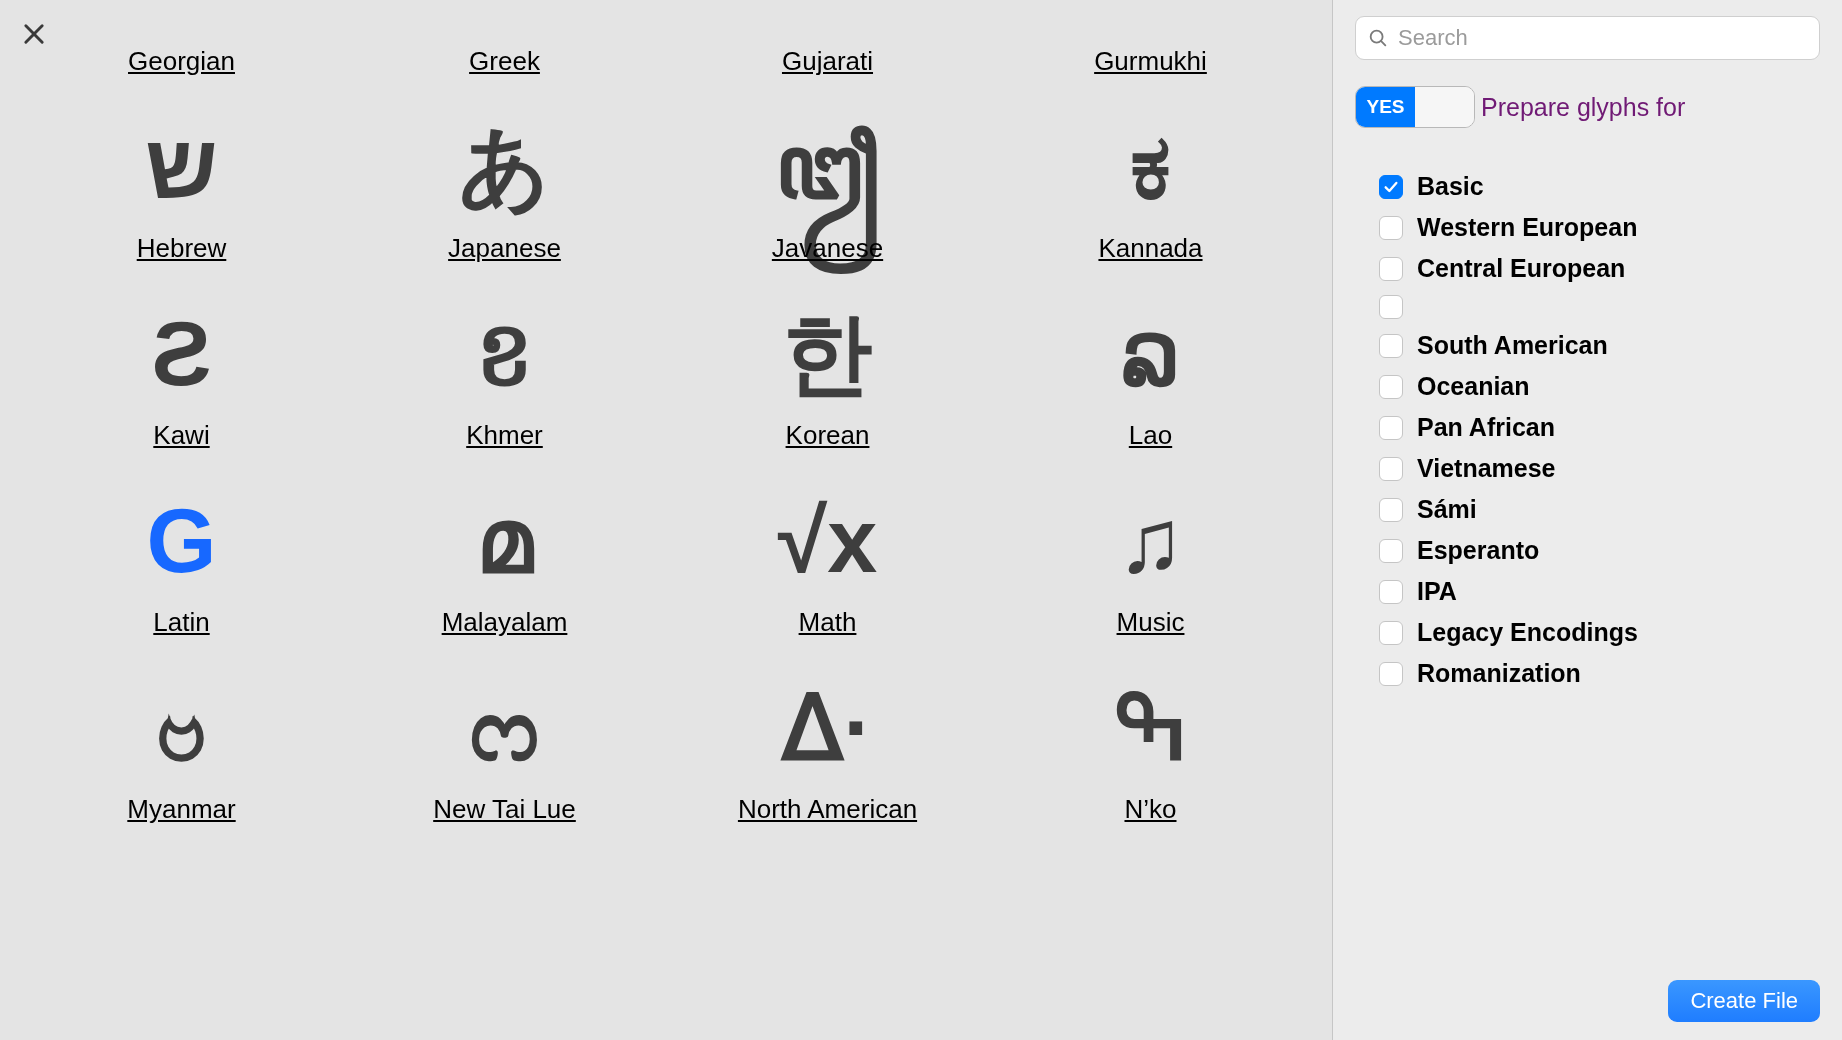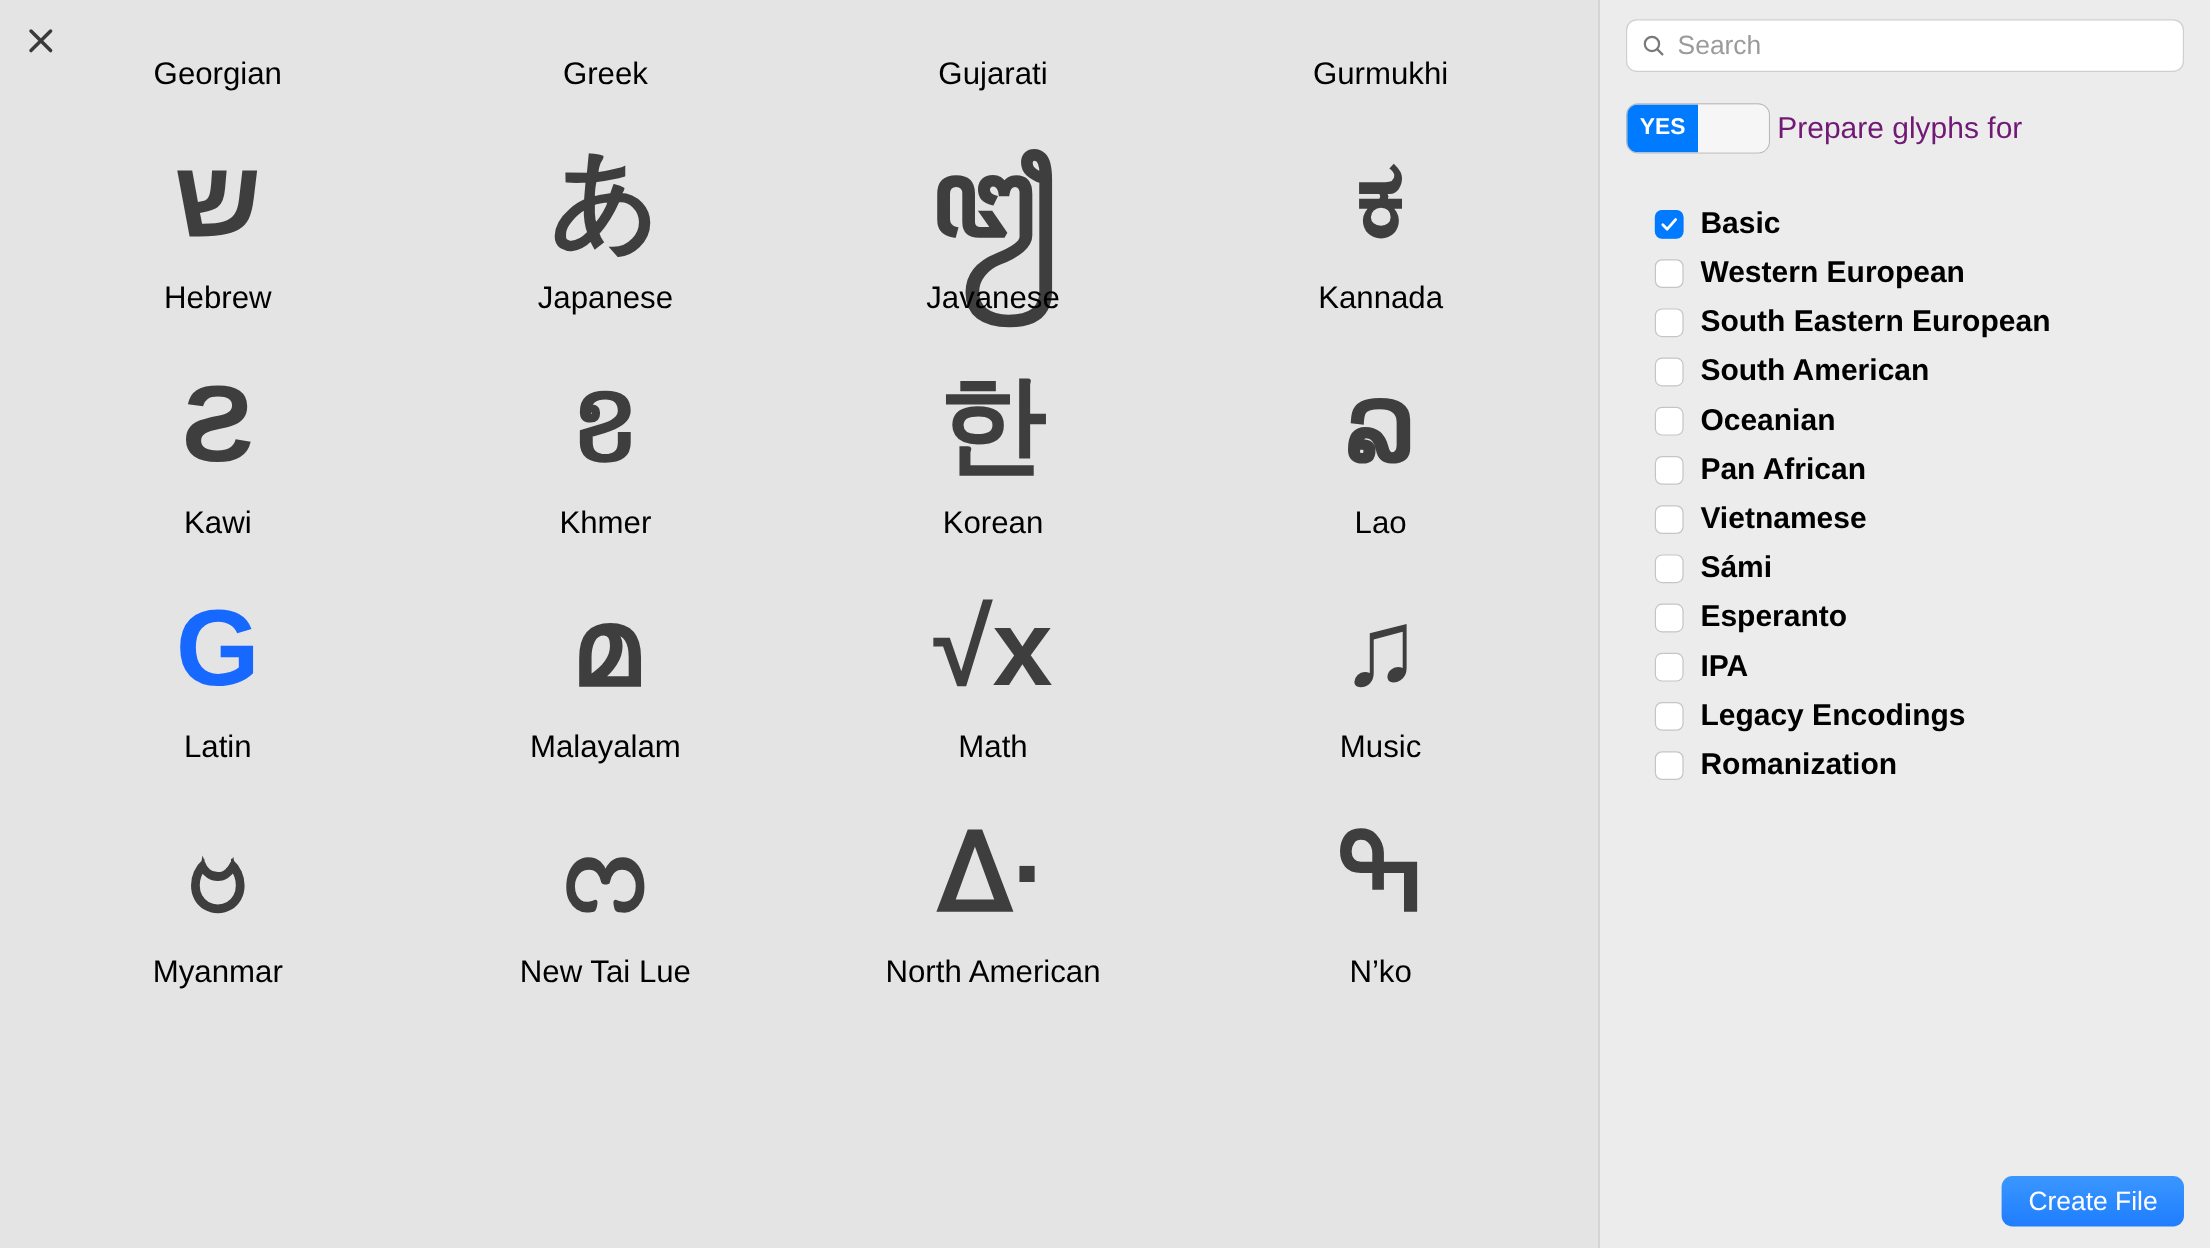--- a/index.html
+++ b/index.html
@@ -54,20 +54,21 @@
     font-size: 90px;
     font-weight: 700;
     line-height: 1;
   }
   .glyph.selected { color: #1768ff; }
   .label {
     margin-top: 6px;
     font-size: 26px;
     color: #000;
     text-align: center;
+    text-decoration: underline;
   }
   
   .row0 .glyph { height: 40px; overflow: hidden; position: relative; }
   .row0 .glyph-inner { position: absolute; bottom: 0; }
   
   .row5 .glyph { height: 20px; overflow: hidden; position: relative; }
   .row5 .glyph-inner { position: absolute; top: 0; }
 
   
   .sidebar {
@@ -377,21 +378,24 @@
           </svg>
         </div>
         <div class="check-label">Basic</div>
       </div>
       <div class="check-row">
         <div class="checkbox"></div>
         <div class="check-label">Western European</div>
       </div>
       <div class="check-row">
         <div class="checkbox"></div>
-        <div class="check-label">South Eastern European</div>
+        <div class="check-label">Central European</div>
+      </div>
+      <div class="check-row">
+        <div class="checkbox"></div>
       </div>
       <div class="check-row">
         <div class="checkbox"></div>
         <div class="check-label">South American</div>
       </div>
       <div class="check-row">
         <div class="checkbox"></div>
         <div class="check-label">Oceanian</div>
       </div>
       <div class="check-row">

